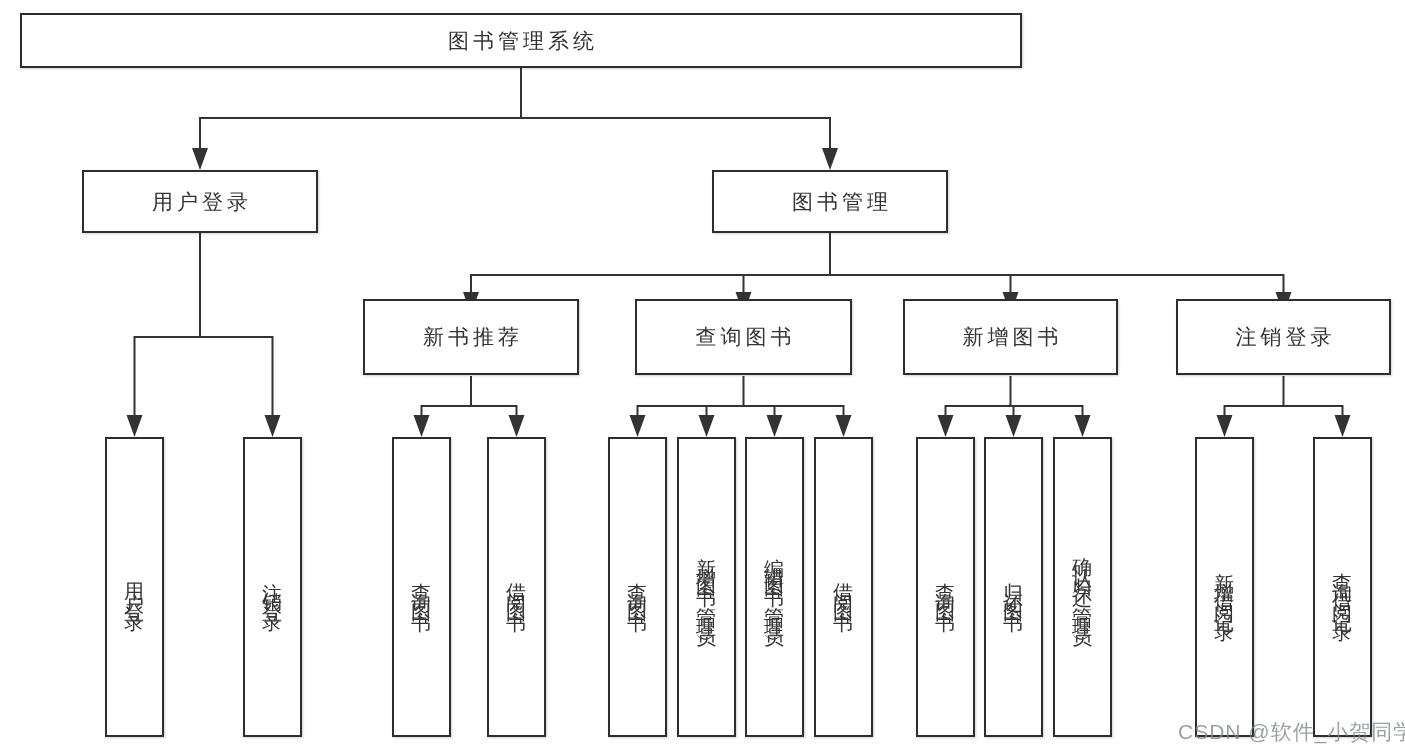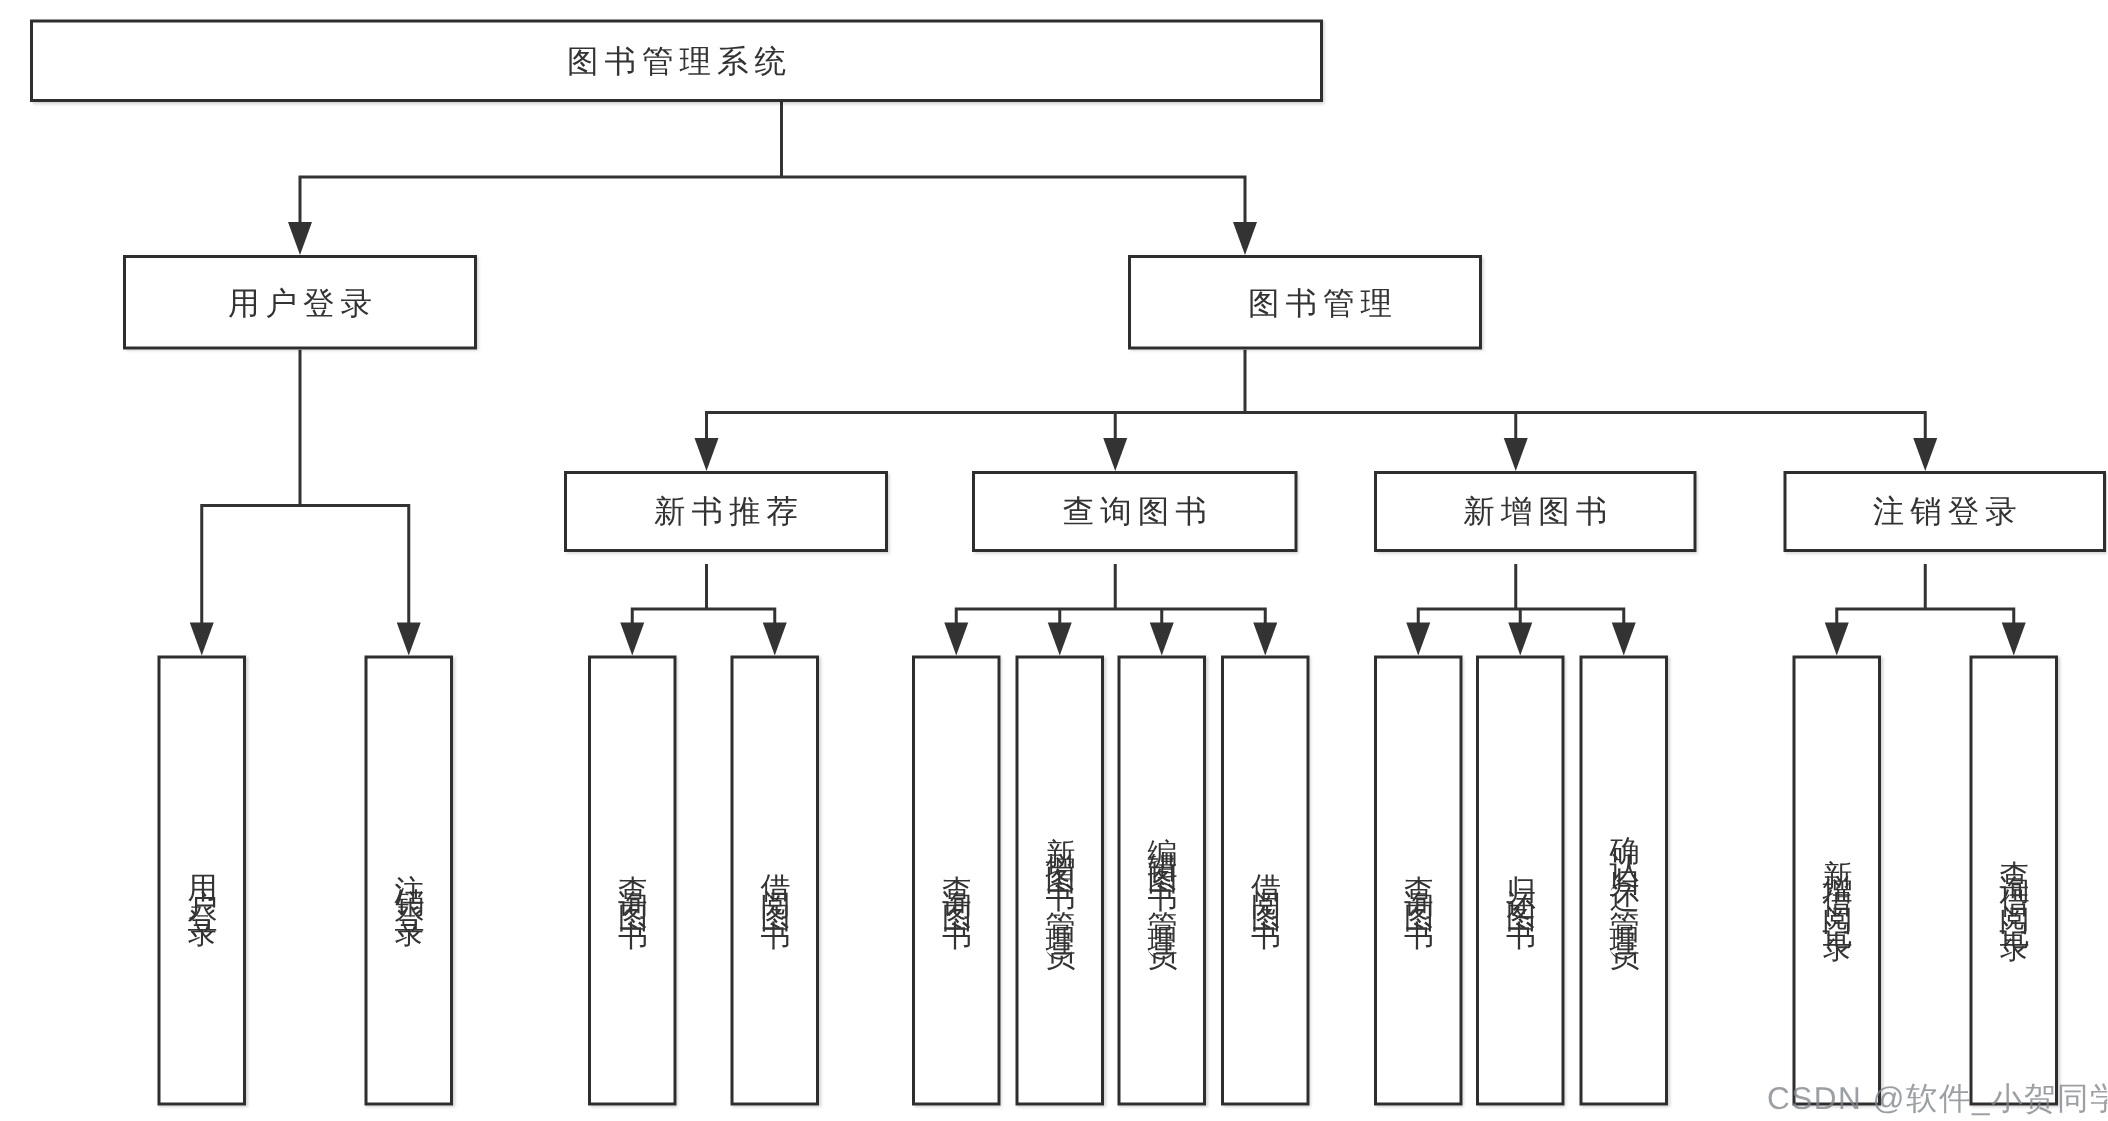--- a/index.html
+++ b/index.html
@@ -35,32 +35,31 @@
     box-shadow: 1px 1px 2px rgba(0,0,0,0.18);
   }
   .h-box {
     font-size: 21px;
     letter-spacing: 4px;
     text-indent: 4px;
   }
   .root-box {
     left: 20px;
     top: 13px;
-    width: 862px;
+    width: 1002px;
     height: 55px;
   }
   .l1-box {
     top: 170px;
     width: 236px;
     height: 63px;
   }
   .l2-box {
-    top: 314px;
-    height: 54px;
-    margin-left: 13px;
+    top: 299px;
+    height: 76px;
   }
   .leaf {
     top: 437px;
     width: 59px;
     height: 300px;
     writing-mode: vertical-rl;
     font-size: 20px;
     letter-spacing: 10px;
     line-height: 1;
   }
@@ -123,21 +122,21 @@
       <polygon points="1074.5,415 1090.5,415 1082.5,437"></polygon>
 
       <polygon points="1216.5,415 1232.5,415 1224.5,437"></polygon>
       <polygon points="1334.5,415 1350.5,415 1342.5,437"></polygon>
     </g>
   </svg>
 
   <div class="box h-box root-box">图书管理系统</div>
 
   <div class="box h-box l1-box" style="left:82px;">用户登录</div>
-  <div class="box h-box l1-box" style="left:752px;padding-left:20px;">图书管理</div>
+  <div class="box h-box l1-box" style="left:712px;padding-left:20px;">图书管理</div>
 
   <div class="box h-box l2-box" style="left:363px;width:216px;">新书推荐</div>
   <div class="box h-box l2-box" style="left:635px;width:217px;">查询图书</div>
   <div class="box h-box l2-box" style="left:903px;width:215px;">新增图书</div>
   <div class="box h-box l2-box" style="left:1176px;width:215px;">注销登录</div>
 
   <div class="box leaf" style="left:105px;">用户登录</div>
   <div class="box leaf" style="left:243px;">注销登录</div>
 
   <div class="box leaf" style="left:392px;">查询图书</div>

